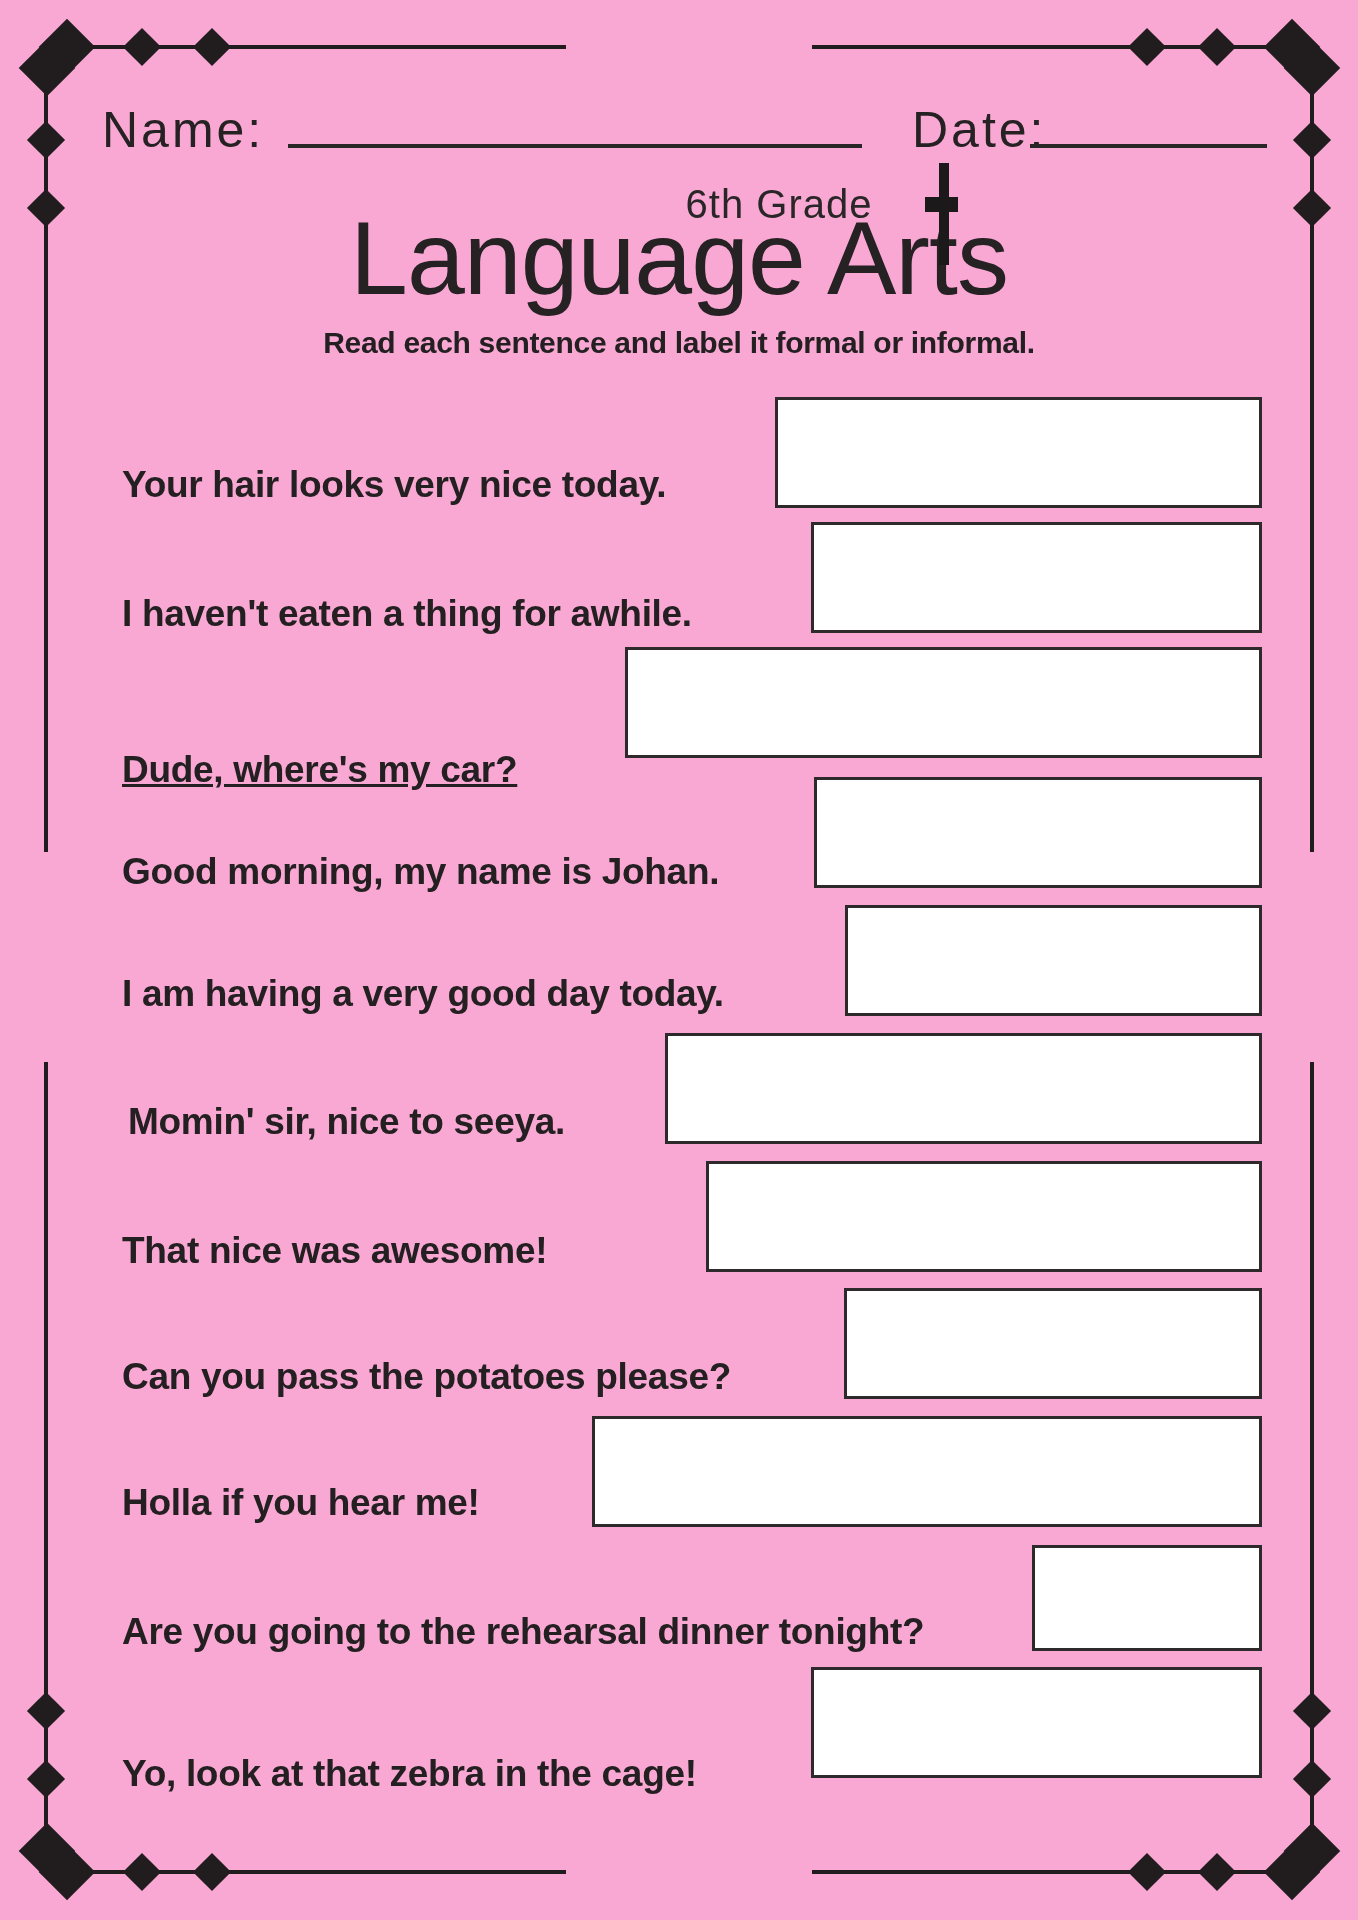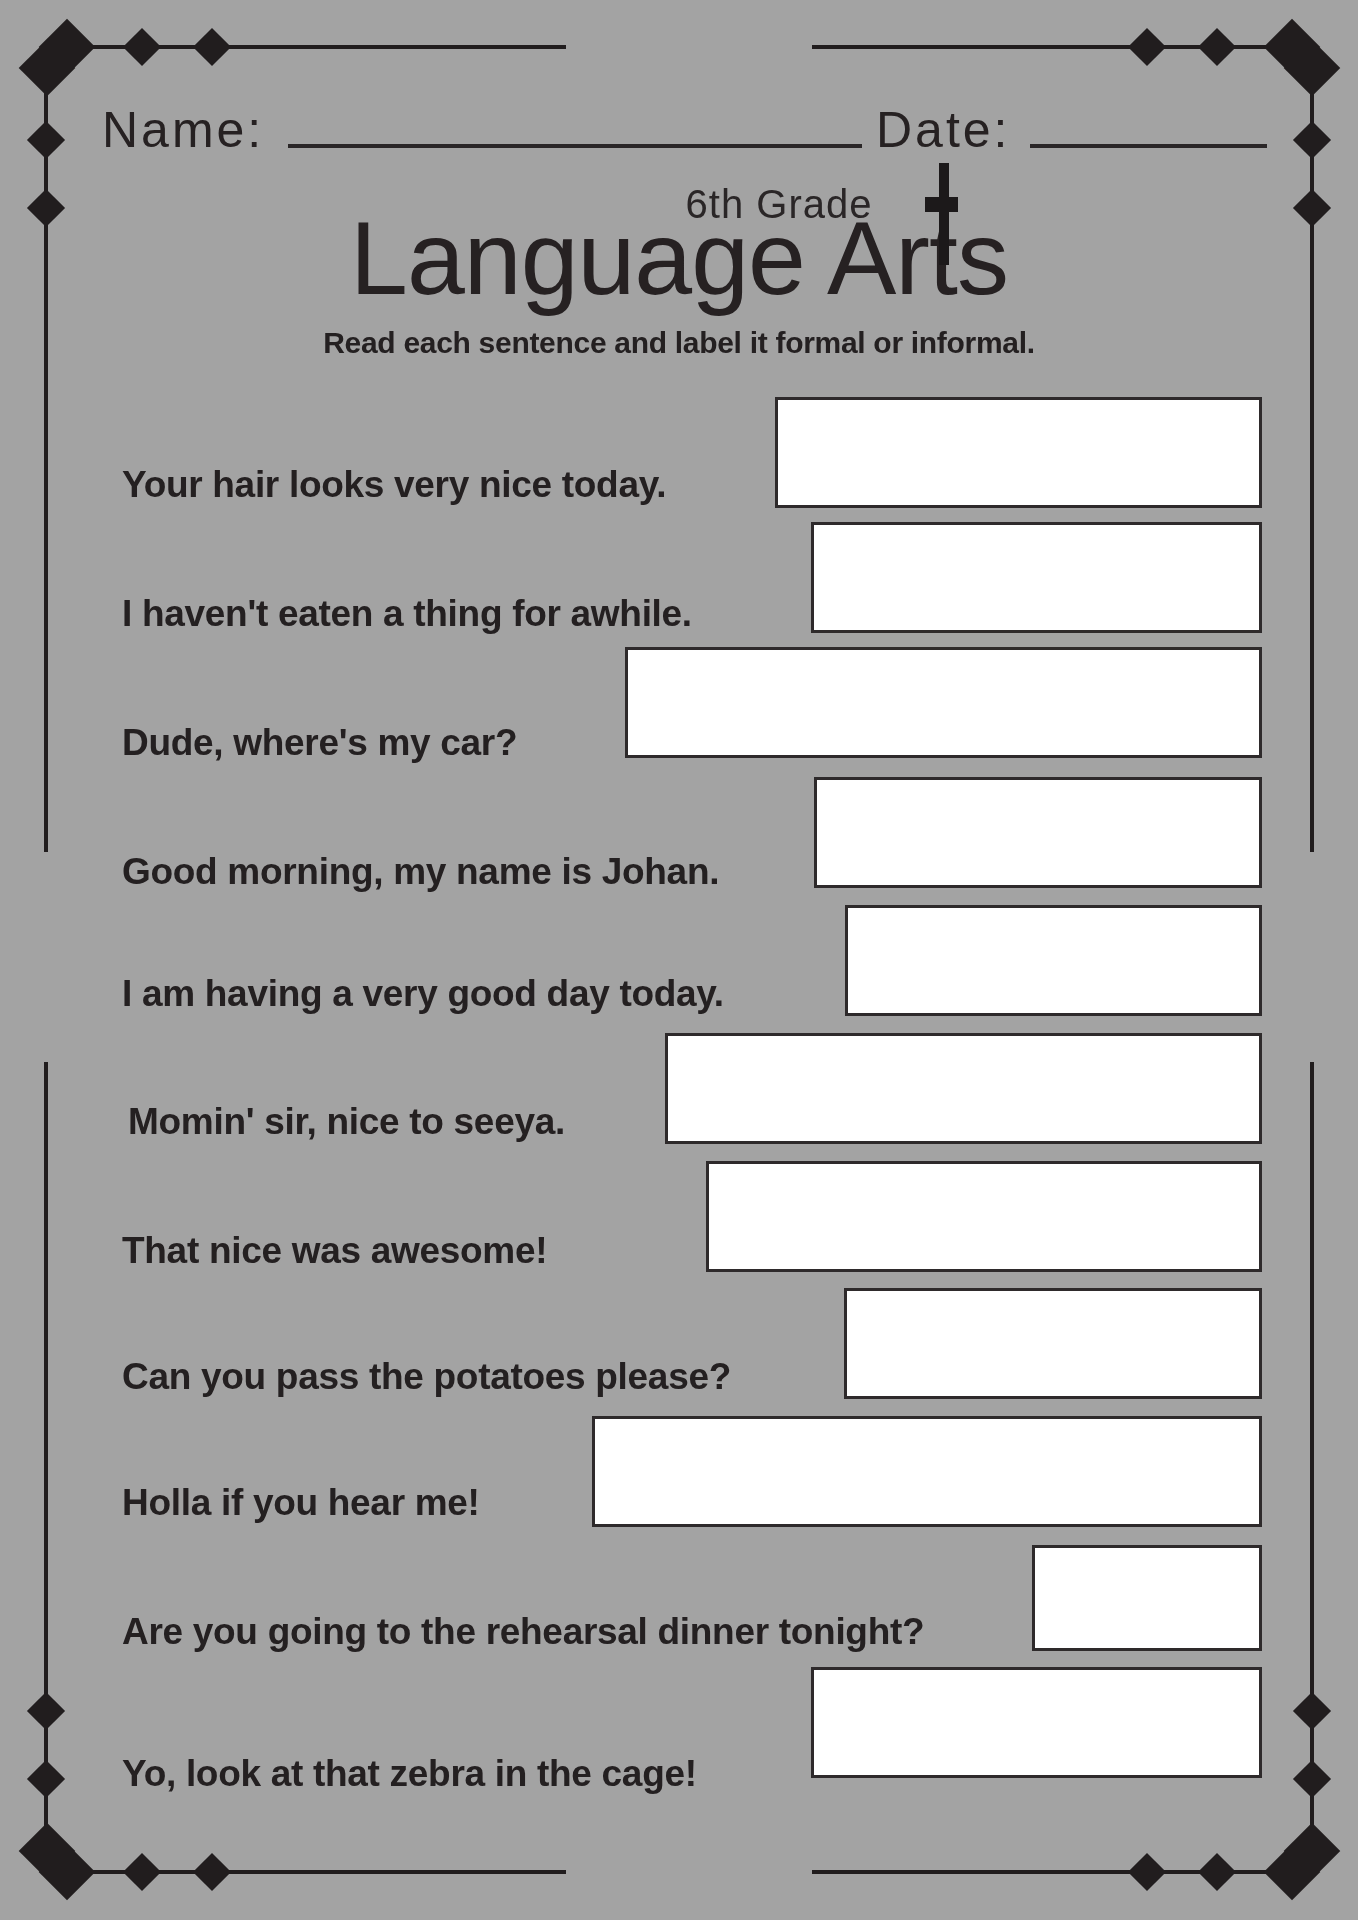--- a/index.html
+++ b/index.html
@@ -3,21 +3,21 @@
 <meta charset="utf-8">
 <style>
   :root{
     --ink:#211d1e;
     --box-border:#2e2a2b;
   }
   html,body{margin:0;padding:0;background:#e8e8e8;}
   .page{
     position:relative;
     width:1358px;height:1920px;
-    background:#a3a3a3;
+    background:#f9a8d4;
     overflow:hidden;
     font-family:"Liberation Sans", sans-serif;
     color:#262122;
   }
   .hline{position:absolute;height:4px;background:var(--ink);}
   .vline{position:absolute;width:4px;background:var(--ink);}
   .dm{position:absolute;background:var(--ink);transform:translate(-50%,-50%) rotate(45deg);display:block;}
   .dm-lg{width:40px;height:40px;}
   .dm-md{width:27px;height:27px;}
   .label-lg{position:absolute;font-size:50px;line-height:1;letter-spacing:3px;font-weight:400;color:#262122;white-space:nowrap;}
@@ -67,37 +67,37 @@
 
   <i class="dm dm-lg" style="left:1292px;top:1872px;"></i>
   <i class="dm dm-lg" style="left:1312px;top:1851px;"></i>
   <i class="dm dm-md" style="left:1217px;top:1872px;"></i>
   <i class="dm dm-md" style="left:1147px;top:1872px;"></i>
   <i class="dm dm-md" style="left:1312px;top:1779px;"></i>
   <i class="dm dm-md" style="left:1312px;top:1711px;"></i>
 
   <span class="label-lg" style="left:102px;top:105px;">Name:</span>
   <div class="write-line" style="left:288px;top:144px;width:574px;"></div>
-  <span class="label-lg" style="left:876px;top:105px;">Date:</span>
+  <span class="label-lg" style="left:912px;top:105px;">Date:</span>
   <div class="write-line" style="left:1030px;top:144px;width:237px;"></div>
 
   <span class="grade">6th Grade</span>
   <div class="title"><span>Language Ar</span><span>t</span><span>s</span></div>
   <div class="t-stem"></div>
   <div class="t-bar"></div>
 
   <div class="instruction">Read each sentence and label it formal or informal.</div>
 
   <span class="sentence" style="top:466px;">Your hair looks very nice today.</span>
   <div class="answer-box" style="left:775px;top:397px;width:487px;"></div>
 
   <span class="sentence" style="top:595px;">I haven't eaten a thing for awhile.</span>
   <div class="answer-box" style="left:811px;top:522px;width:451px;"></div>
 
-  <span class="sentence" style="top:724px;">Dude, where's my car?</span>
+  <span class="sentence" style="top:751px;text-decoration:underline;">Dude, where's my car?</span>
   <div class="answer-box" style="left:625px;top:647px;width:637px;"></div>
 
   <span class="sentence" style="top:853px;">Good morning, my name is Johan.</span>
   <div class="answer-box" style="left:814px;top:777px;width:448px;"></div>
 
   <span class="sentence" style="top:975px;">I am having a very good day today.</span>
   <div class="answer-box" style="left:845px;top:905px;width:417px;"></div>
 
   <span class="sentence" style="top:1103px;margin-left:6px;">Momin' sir, nice to seeya.</span>
   <div class="answer-box" style="left:665px;top:1033px;width:597px;"></div>

